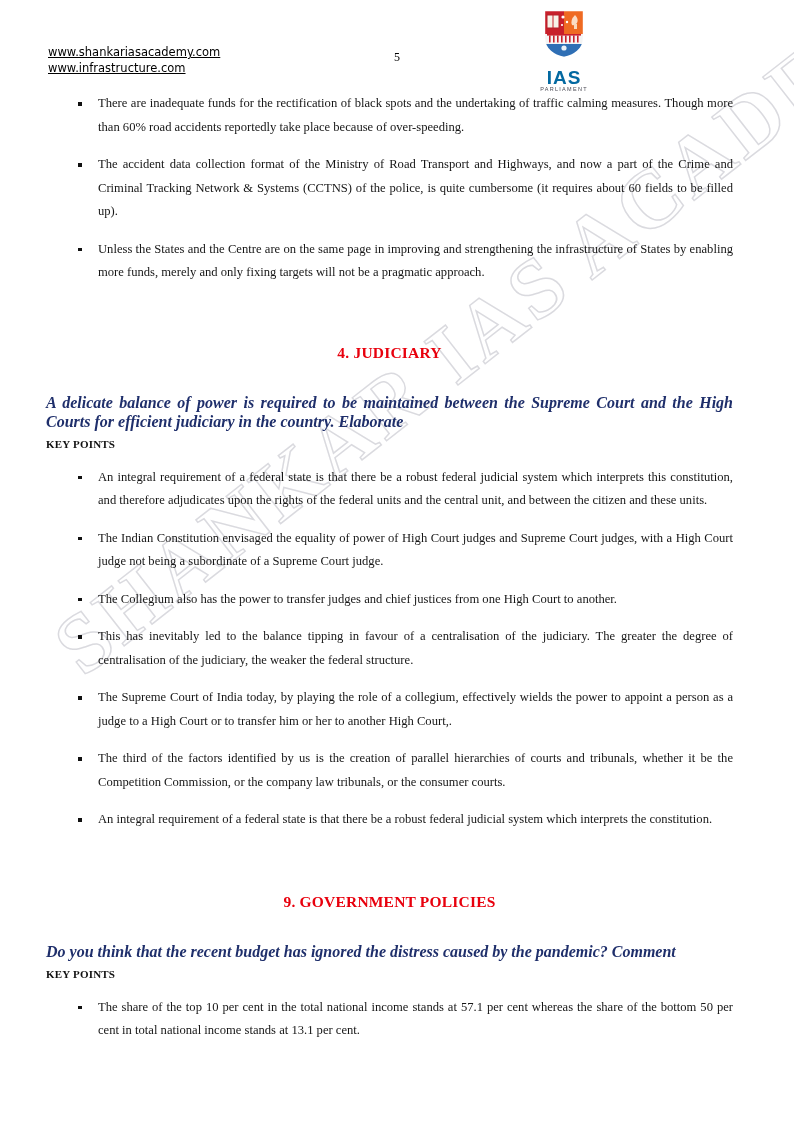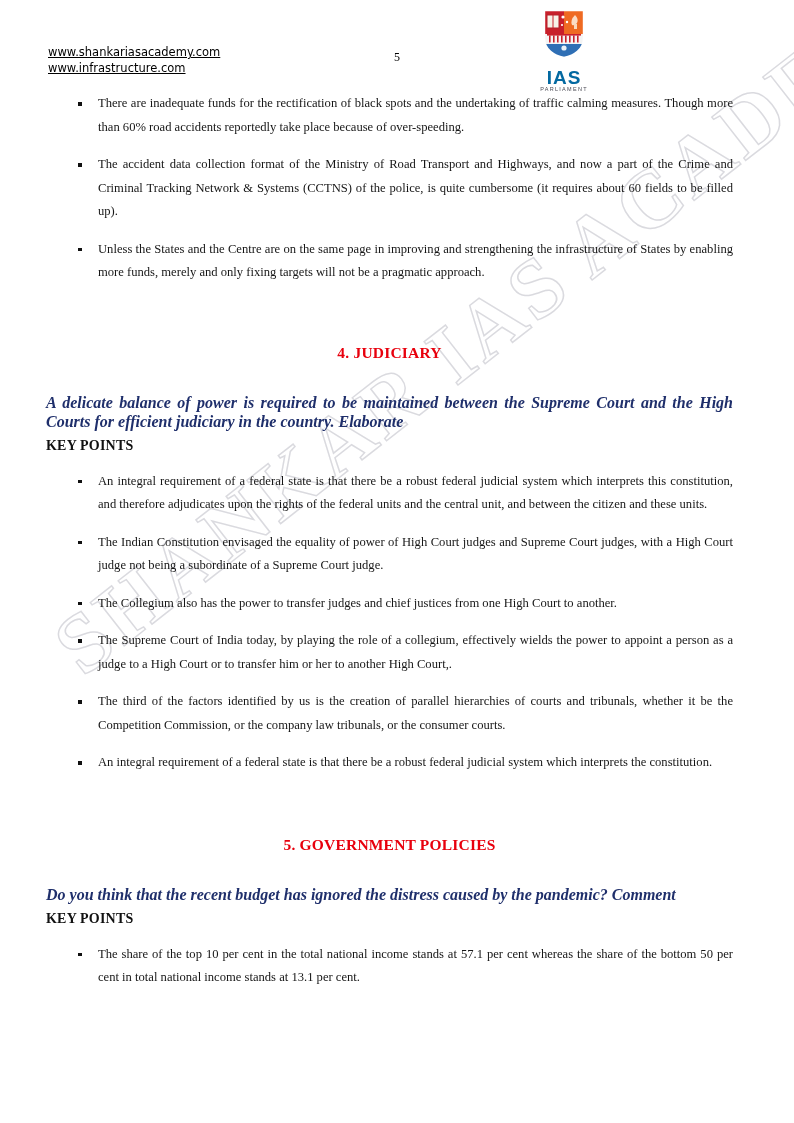--- a/index.html
+++ b/index.html
@@ -132,21 +132,21 @@
     font-weight:bold;
     font-style:italic;
     font-size:16px;
     line-height:19px;
     text-align:justify;
     font-family:"Liberation Serif", serif;
     margin:0;
   }
   .keypoints{
     font-weight:bold;
-    font-size:14px;
+    font-size:11px;
     color:#111;
     font-family:"Liberation Serif", serif;
     margin:0;
     letter-spacing:.2px;
   }
 
   .sp-a{height:44px;}
   .sp-b{height:30px;}
   .sp-c{height:7px;}
   .sp-d{height:16px;}
@@ -227,28 +227,29 @@
       <div class="sp-b"></div>
       <div class="question">A delicate balance of power is required to be maintained between the Supreme Court and the High Courts for efficient judiciary in the country. Elaborate</div>
       <div class="sp-c"></div>
       <div class="keypoints">KEY POINTS</div>
       <div class="sp-d"></div>
 
       <ul class="bullets">
         <li>An integral requirement of a federal state is that there be a robust federal judicial system which interprets this constitution, and therefore adjudicates upon the rights of the federal units and the central unit, and between the citizen and these units.</li>
         <li>The Indian Constitution envisaged the equality of power of High Court judges and Supreme Court judges, with a High Court judge not being a subordinate of a Supreme Court judge.</li>
         <li class="nojust">The Collegium also has the power to transfer judges and chief justices from one High Court to another.</li>
+        <li>This has inevitably led to the balance tipping in favour of a centralisation of the judiciary. The greater the degree of centralisation of the judiciary, the weaker the federal structure.</li>
         <li>The Supreme Court of India today, by playing the role of a collegium, effectively wields the power to appoint a person as a judge to a High Court or to transfer him or her to another High Court,.</li>
         <li>The third of the factors identified by us is the creation of parallel hierarchies of courts and tribunals, whether it be the Competition Commission, or the company law tribunals, or the consumer courts.</li>
         <li>An integral requirement of a federal state is that there be a robust federal judicial system which interprets the constitution.</li>
       </ul>
 
       <div class="sp-e"></div>
 
-      <div class="sec-heading">5. GOVERNMENT POLICIES</div>
+      <div class="sec-heading">9. GOVERNMENT POLICIES</div>
       <div class="sp-f"></div>
       <div class="question">Do you think that the recent budget has ignored the distress caused by the pandemic? Comment</div>
       <div class="sp-c"></div>
       <div class="keypoints">KEY POINTS</div>
       <div class="sp-d"></div>
 
       <ul class="bullets">
         <li>The share of the top 10 per cent in the total national income stands at 57.1 per cent whereas the share of the bottom 50 per cent in total national income stands at 13.1 per cent.</li>
       </ul>
 

